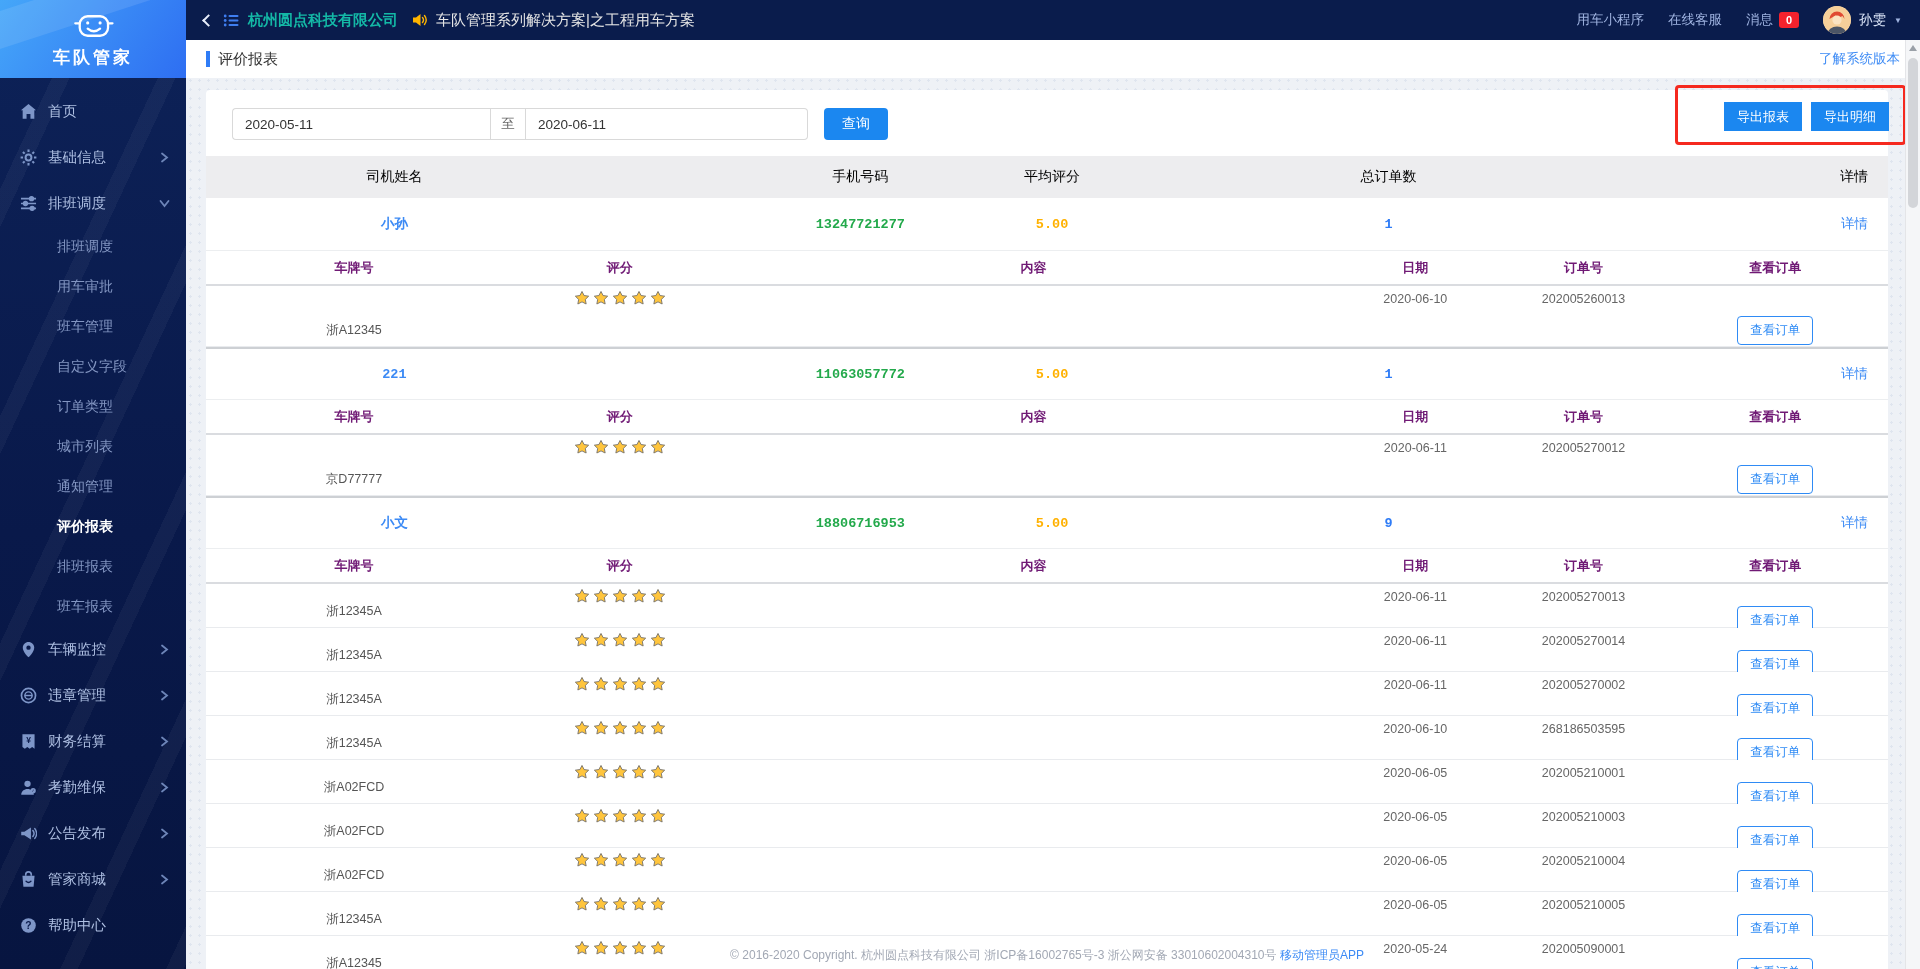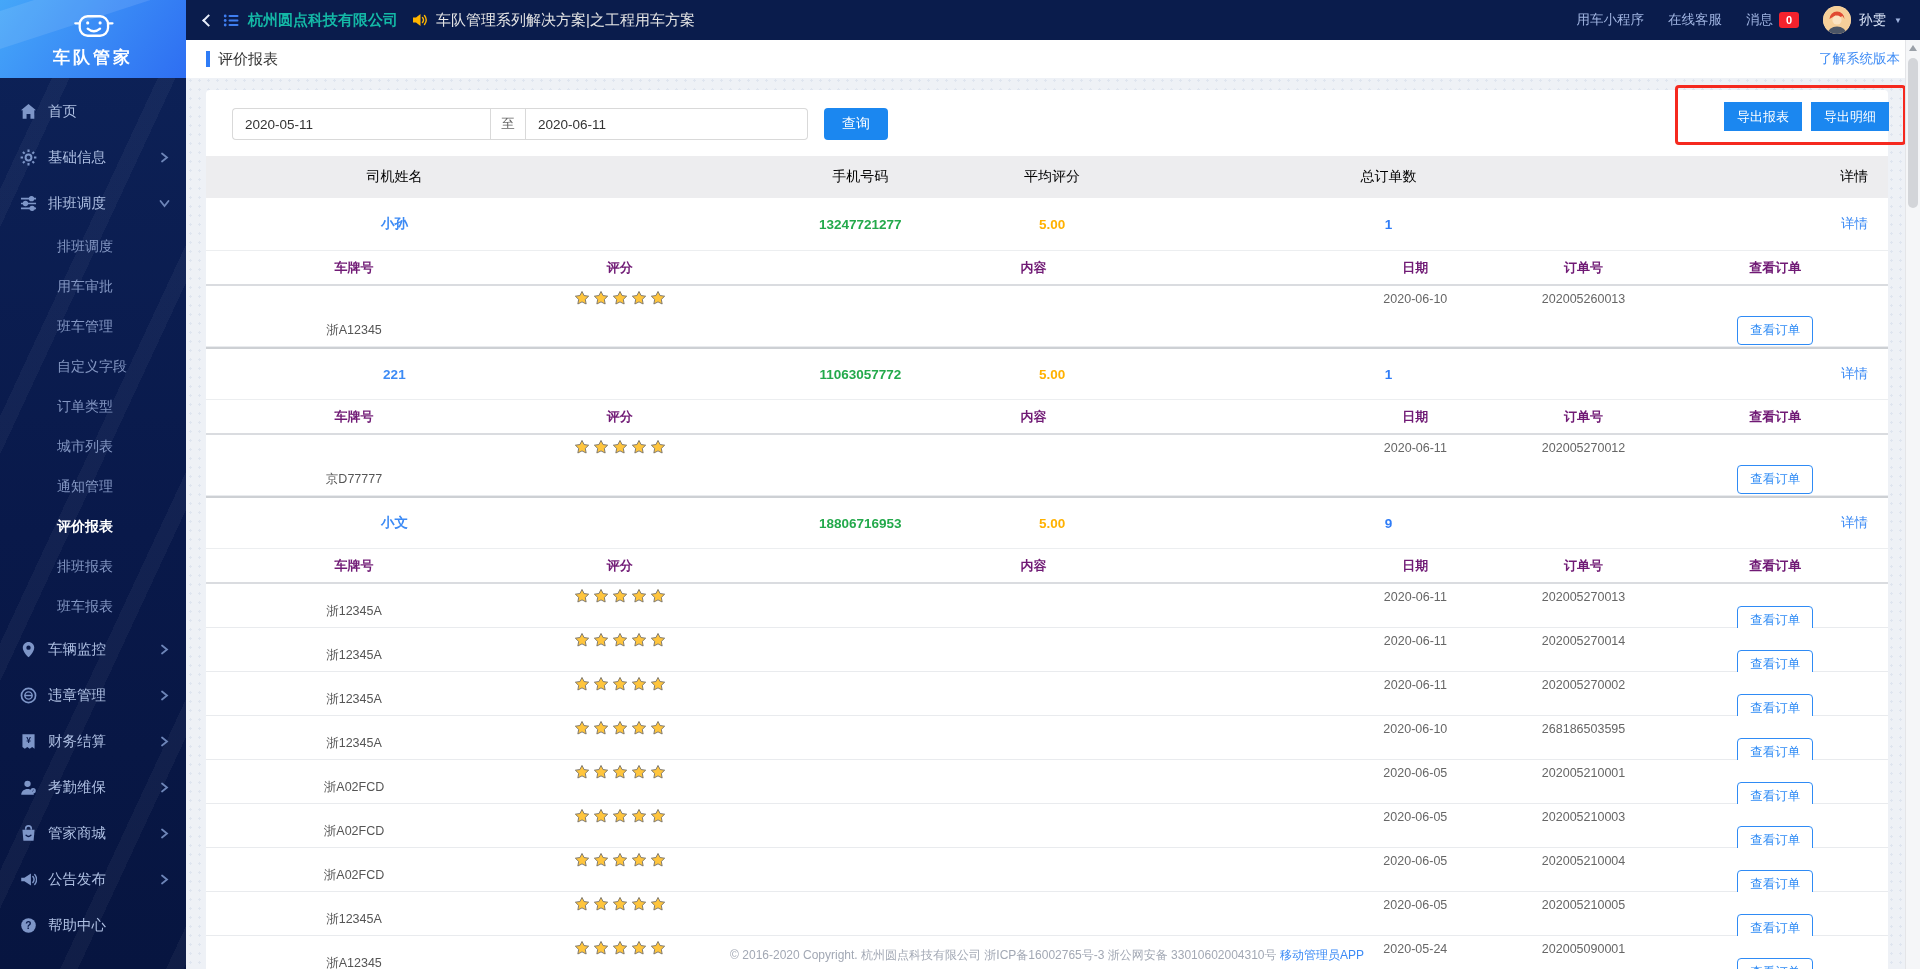--- a/index.html
+++ b/index.html
@@ -78,21 +78,21 @@
   .trow { position:relative; }
   .trow .cell { position:absolute; transform:translateX(-50%); white-space:nowrap; }
   .t-header { height:42px; background:#ededef; }
   .t-header .cell { top:50%; transform:translate(-50%,-50%); font-size:14px; font-weight:normal; color:#000000; }
   .pos-driver { left:11.2%; }
   .pos-phone  { left:38.9%; }
   .pos-score  { left:50.3%; }
   .pos-count  { left:70.3%; }
   .cell.pos-detail { left:auto; right:20px; transform:translateY(-50%); }
 
-  .driver-row { height:52px; background:#fff; border-top:2px solid #cdd0d4; }
+  .driver-row { height:52px; background:#fff; border-top:2px solid #cdd0d4;font-family:Liberation Mono, monospace; }
   .group:first-of-type .driver-row { border-top:none; }
   .driver-row .cell { top:50%; transform:translate(-50%,-50%); font-size:13.5px; font-weight:bold; }
   .driver-row .cell.pos-detail { transform:translateY(-50%); font-weight:normal; }
   .d-name { color:#3d8bf5; cursor:pointer; }
   .d-phone { color:#23a94b; }
   .d-score { color:#ffb100; }
   .d-count { color:#2f7cf6; }
   .detail-link { color:#3d8bf5; font-size:13px; cursor:pointer; }
 
   .sub-header { height:36px; border-top:1px solid #eceef0; border-bottom:2px solid #dadce0; }
@@ -255,40 +255,40 @@
         <span class="mi-label">考勤维保</span>
         <span class="mi-chevron right">
           <svg viewBox="0 0 11 11" fill="none" stroke="currentColor" stroke-width="1.8" stroke-linecap="round">
             <path d="M3 1.5 8 5.5 3 9.5"></path>
           </svg>
         </span>
       </div>
       <div class="menu-item">
         <span class="mi-icon">
           <svg viewBox="0 0 14 14" fill="currentColor">
+            <path d="M1 5.5h2.6L9 2v10L3.6 8.5H1z"></path>
+            <path d="M10.6 4.5q2 2.5 0 5M12.2 3q3 4 0 8" stroke="currentColor" stroke-width="1.2" fill="none" stroke-linecap="round"></path>
+          </svg>
+        </span>
+        <span class="mi-label">公告发布</span>
+        <span class="mi-chevron right">
+          <svg viewBox="0 0 11 11" fill="none" stroke="currentColor" stroke-width="1.8" stroke-linecap="round">
+            <path d="M3 1.5 8 5.5 3 9.5"></path>
+          </svg>
+        </span>
+      </div>
+      <div class="menu-item">
+        <span class="mi-icon">
+          <svg viewBox="0 0 14 14" fill="currentColor">
             <path d="M2 4h10l-.8 9H2.8z"></path>
             <path d="M4.7 4V3a2.3 2.3 0 0 1 4.6 0v1" stroke="currentColor" stroke-width="1.3" fill="none"></path>
             <path d="M5 8.5q2 2 4 0" stroke="#09194a" stroke-width="1.1" fill="none" stroke-linecap="round"></path>
           </svg>
         </span>
         <span class="mi-label">管家商城</span>
-        <span class="mi-chevron right">
-          <svg viewBox="0 0 11 11" fill="none" stroke="currentColor" stroke-width="1.8" stroke-linecap="round">
-            <path d="M3 1.5 8 5.5 3 9.5"></path>
-          </svg>
-        </span>
-      </div>
-      <div class="menu-item">
-        <span class="mi-icon">
-          <svg viewBox="0 0 14 14" fill="currentColor">
-            <path d="M1 5.5h2.6L9 2v10L3.6 8.5H1z"></path>
-            <path d="M10.6 4.5q2 2.5 0 5M12.2 3q3 4 0 8" stroke="currentColor" stroke-width="1.2" fill="none" stroke-linecap="round"></path>
-          </svg>
-        </span>
-        <span class="mi-label">公告发布</span>
         <span class="mi-chevron right">
           <svg viewBox="0 0 11 11" fill="none" stroke="currentColor" stroke-width="1.8" stroke-linecap="round">
             <path d="M3 1.5 8 5.5 3 9.5"></path>
           </svg>
         </span>
       </div>
       <div class="menu-item">
         <span class="mi-icon">
           <svg viewBox="0 0 14 14">
             <circle cx="7" cy="7" r="6" fill="currentColor"></circle>

